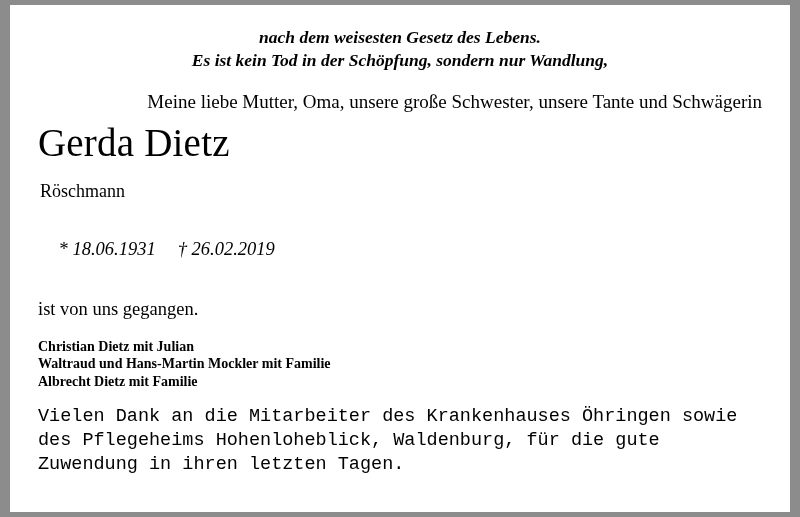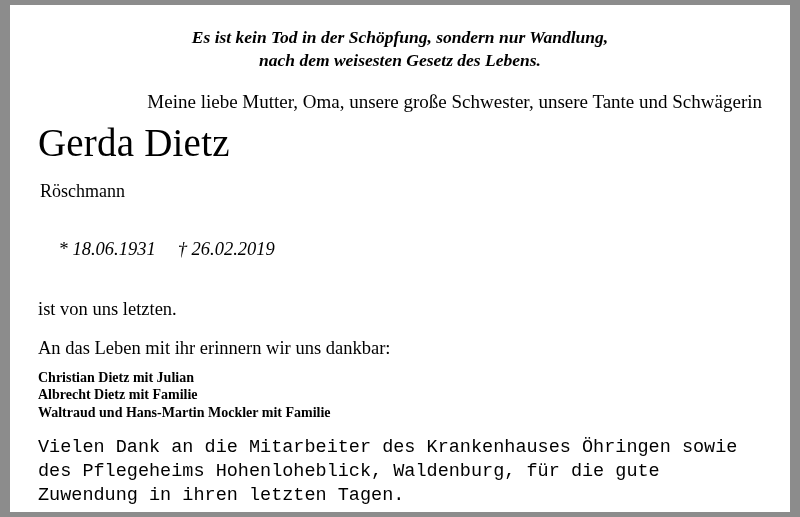--- a/index.html
+++ b/index.html
@@ -86,39 +86,38 @@
     margin: 0 0 16px 0;
     font-family: Liberation Mono, monospace;
   }
 </style>
 </head>
 <body>
 
 <div class="obituary">
 
   <div class="epitaph">
+    <span class="line">nach dem weisesten Gesetz des Lebens.</span>
     <span class="line">Es ist kein Tod in der Schöpfung, sondern nur Wandlung,</span>
-    <span class="line">nach dem weisesten Gesetz des Lebens.</span>
   </div>
 
   <div class="intro">Meine liebe Mutter, Oma, unsere große Schwester, unsere Tante und Schwägerin</div>
 
   <div class="name">Gerda Dietz</div>
 
   <div class="place">Röschmann</div>
 
   <div class="dates">
     <span>* 18.06.1931</span><span class="sep"></span><span>† 26.02.2019</span>
   </div>
 
-  <div class="passed">ist von uns letzten.</div>
+  <div class="passed">ist von uns gegangen.</div>
 
-  <div class="remember">An das Leben mit ihr erinnern wir uns dankbar:</div>
 
   <div class="family">
     <div class="family-line">Christian Dietz mit Julian</div>
+    <div class="family-line">Waltraud und Hans-Martin Mockler mit Familie</div>
     <div class="family-line">Albrecht Dietz mit Familie</div>
-    <div class="family-line">Waltraud und Hans-Martin Mockler mit Familie</div>
   </div>
 
   <div class="thanks">Vielen Dank an die Mitarbeiter des Krankenhauses Öhringen sowie des Pflegeheims Hohenloheblick, Waldenburg, für die gute Zuwendung in ihren letzten Tagen.</div>
 
 </div>
 
 </body></html>

